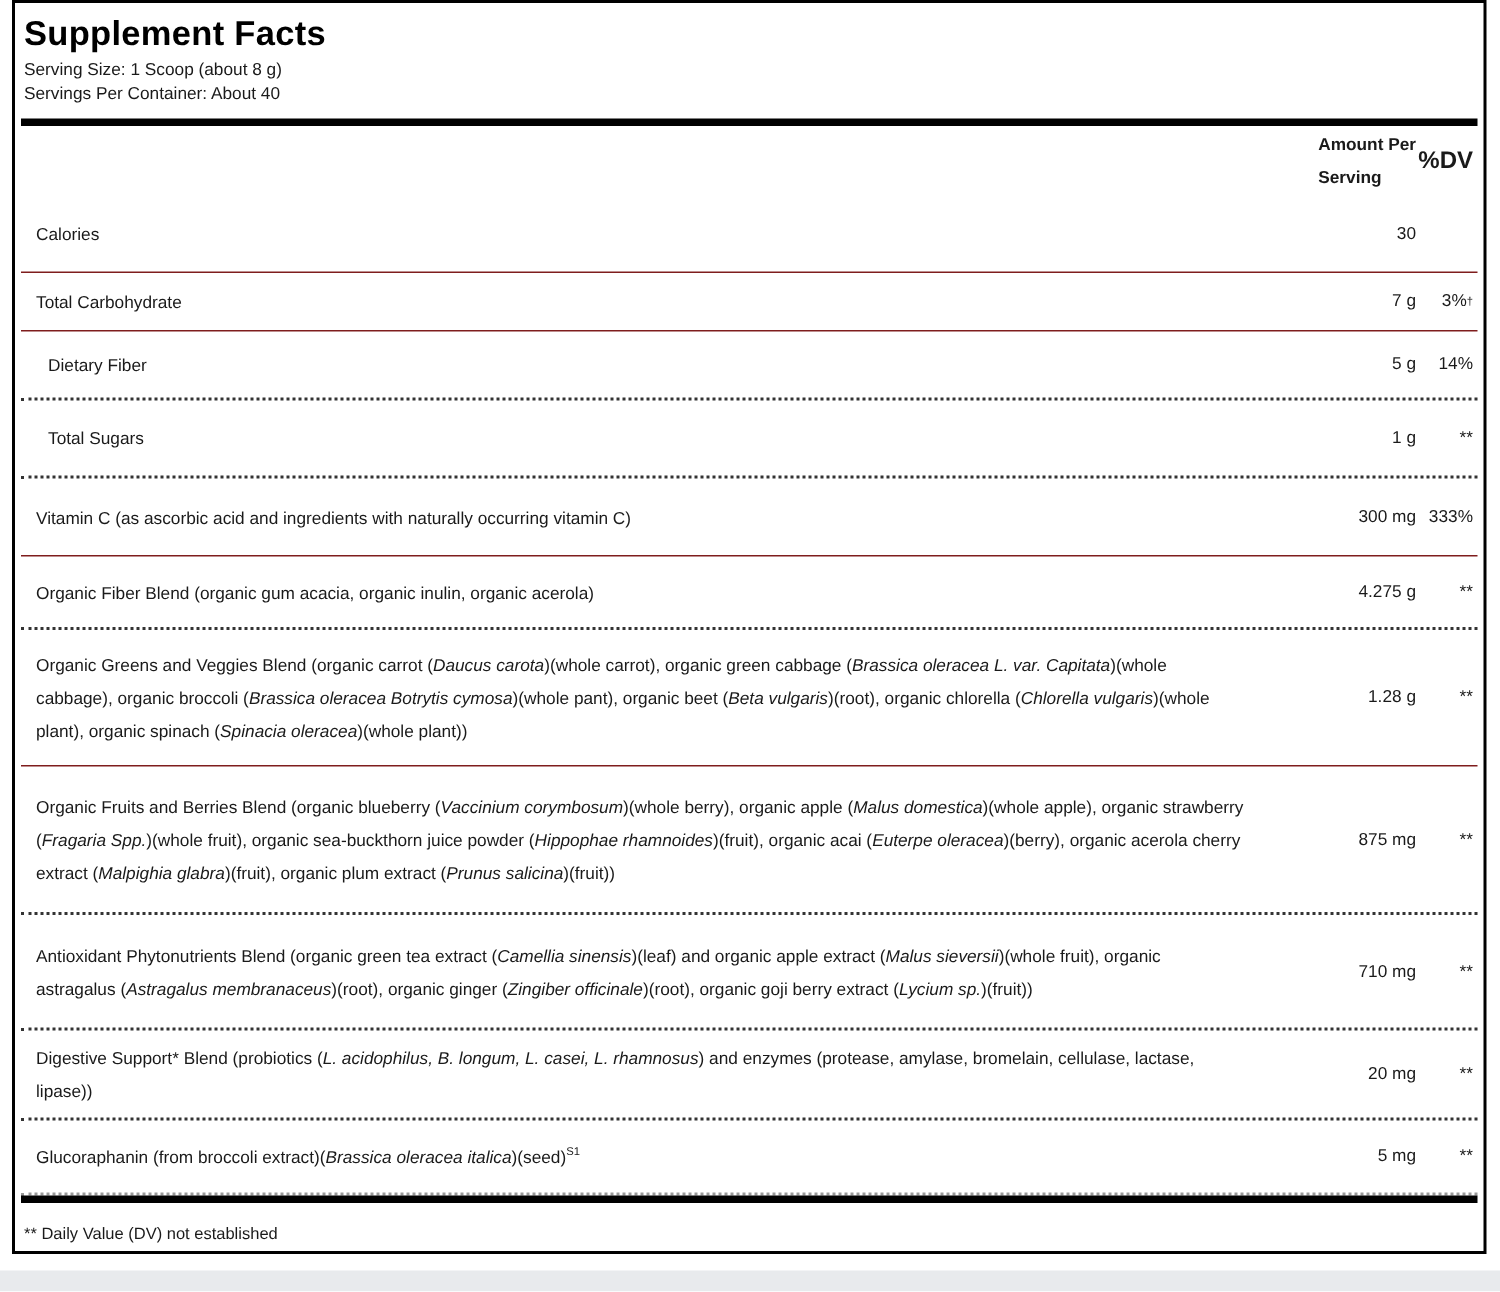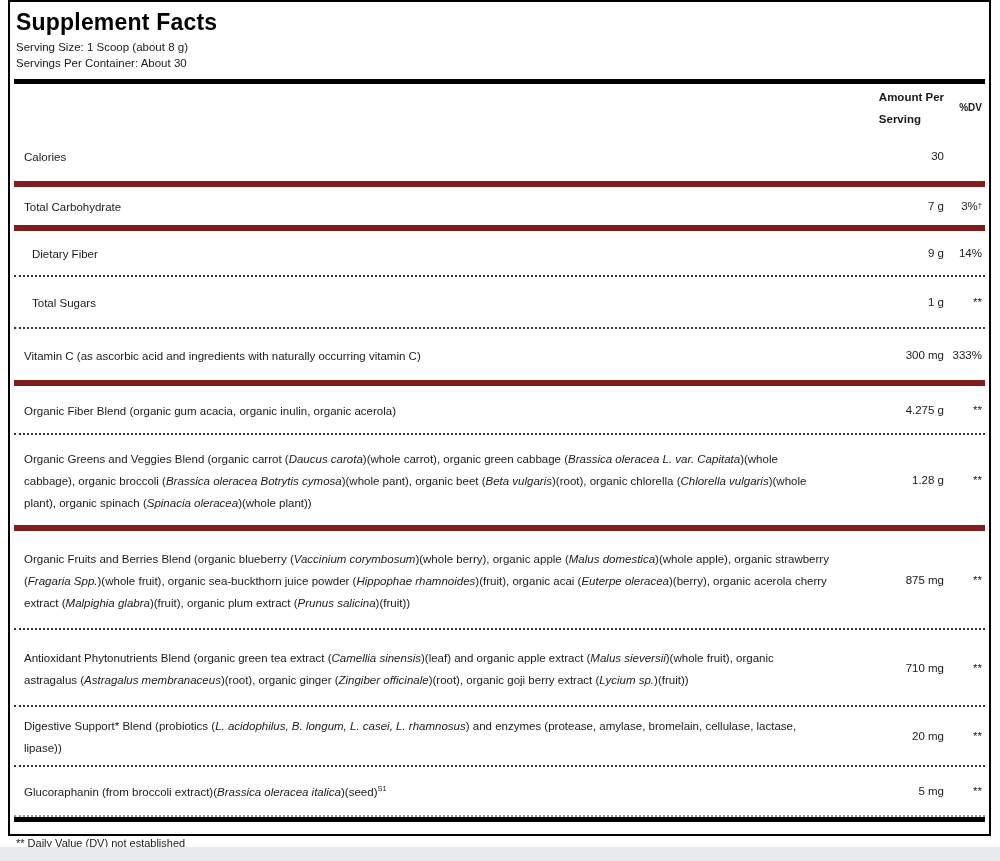--- a/index.html
+++ b/index.html
@@ -53,23 +53,23 @@
   .hdr-amount {
     width: 100px; display: flex; align-items: center; justify-content: flex-end;
     flex-shrink: 0;
   }
   .hdr-amount-inner {
     display: inline-block; text-align: left;
     font-weight: bold; font-size: 11.5px; line-height: 22px;
   }
   .hdr-dv {
     width: 38px; display: flex; align-items: center; justify-content: flex-end;
-    font-weight: bold; font-size: 10px; padding-right: 3px; flex-shrink: 0;
+    font-weight: bold; font-size: 16px; padding-right: 3px; flex-shrink: 0;
   }
-  .sep-solid  { border-bottom: 6px solid #7f1d1d; }
+  .sep-solid  { border-bottom: 1px solid #7f1d1d; }
   .sep-dotted { border-bottom: 2px dotted #333; }
   .sep-dotted-gray { border-bottom: 2px dotted #999; }
   .it { font-style: italic; }
   .sup { font-size: 7.5px; vertical-align: super; line-height: 0; }
 
   
   [data-name="row-calories"]           { min-height: 50px; }
   [data-name="row-total-carbohydrate"] { min-height: 38px; }
   [data-name="row-dietary-fiber"]      { min-height: 44px; }
   [data-name="row-total-sugars"]       { min-height: 50px; }
@@ -85,21 +85,21 @@
   .footnote { font-size: 11px; line-height: 20px; }
 </style>
 </head>
 <body>
 
 <div class="page" data-name="page">
   <div class="label-box" data-name="supplement-facts-panel">
 
     <div class="title" data-name="panel-title">Supplement Facts</div>
     <div class="serving-line" data-name="serving-size">Serving Size: 1 Scoop (about 8 g)</div>
-    <div class="serving-line" data-name="servings-per-container">Servings Per Container: About 30</div>
+    <div class="serving-line" data-name="servings-per-container">Servings Per Container: About 40</div>
 
     <div class="thick-bar" data-name="divider-thick-top"></div>
 
     <div class="facts-table" data-name="facts-table">
       <div class="row header-row" data-name="table-header-row">
         <div class="cell-label" data-name="header-spacer"></div>
         <div class="hdr-amount" data-name="header-amount-per-serving">
           <span class="hdr-amount-inner">
             <span data-name="amount-header-line1">Amount Per</span><br>
             <span data-name="amount-header-line2">Serving</span>
@@ -115,21 +115,21 @@
   </div>
 
   <div class="row sep-solid" data-name="row-total-carbohydrate">
     <div class="cell-label" data-name="row-label"><span>Total Carbohydrate</span></div>
     <div class="cell-amount" data-name="row-amount">7 g</div>
     <div class="cell-dv" data-name="row-dv">3%<span class="sup">†</span></div>
   </div>
 
   <div class="row sep-dotted" data-name="row-dietary-fiber">
     <div class="cell-label indent" data-name="row-label"><span>Dietary Fiber</span></div>
-    <div class="cell-amount" data-name="row-amount">9 g</div>
+    <div class="cell-amount" data-name="row-amount">5 g</div>
     <div class="cell-dv" data-name="row-dv">14%</div>
   </div>
 
   <div class="row sep-dotted" data-name="row-total-sugars">
     <div class="cell-label indent" data-name="row-label"><span>Total Sugars</span></div>
     <div class="cell-amount" data-name="row-amount">1 g</div>
     <div class="cell-dv" data-name="row-dv">**</div>
   </div>
 
   <div class="row sep-solid" data-name="row-vitamin-c">

